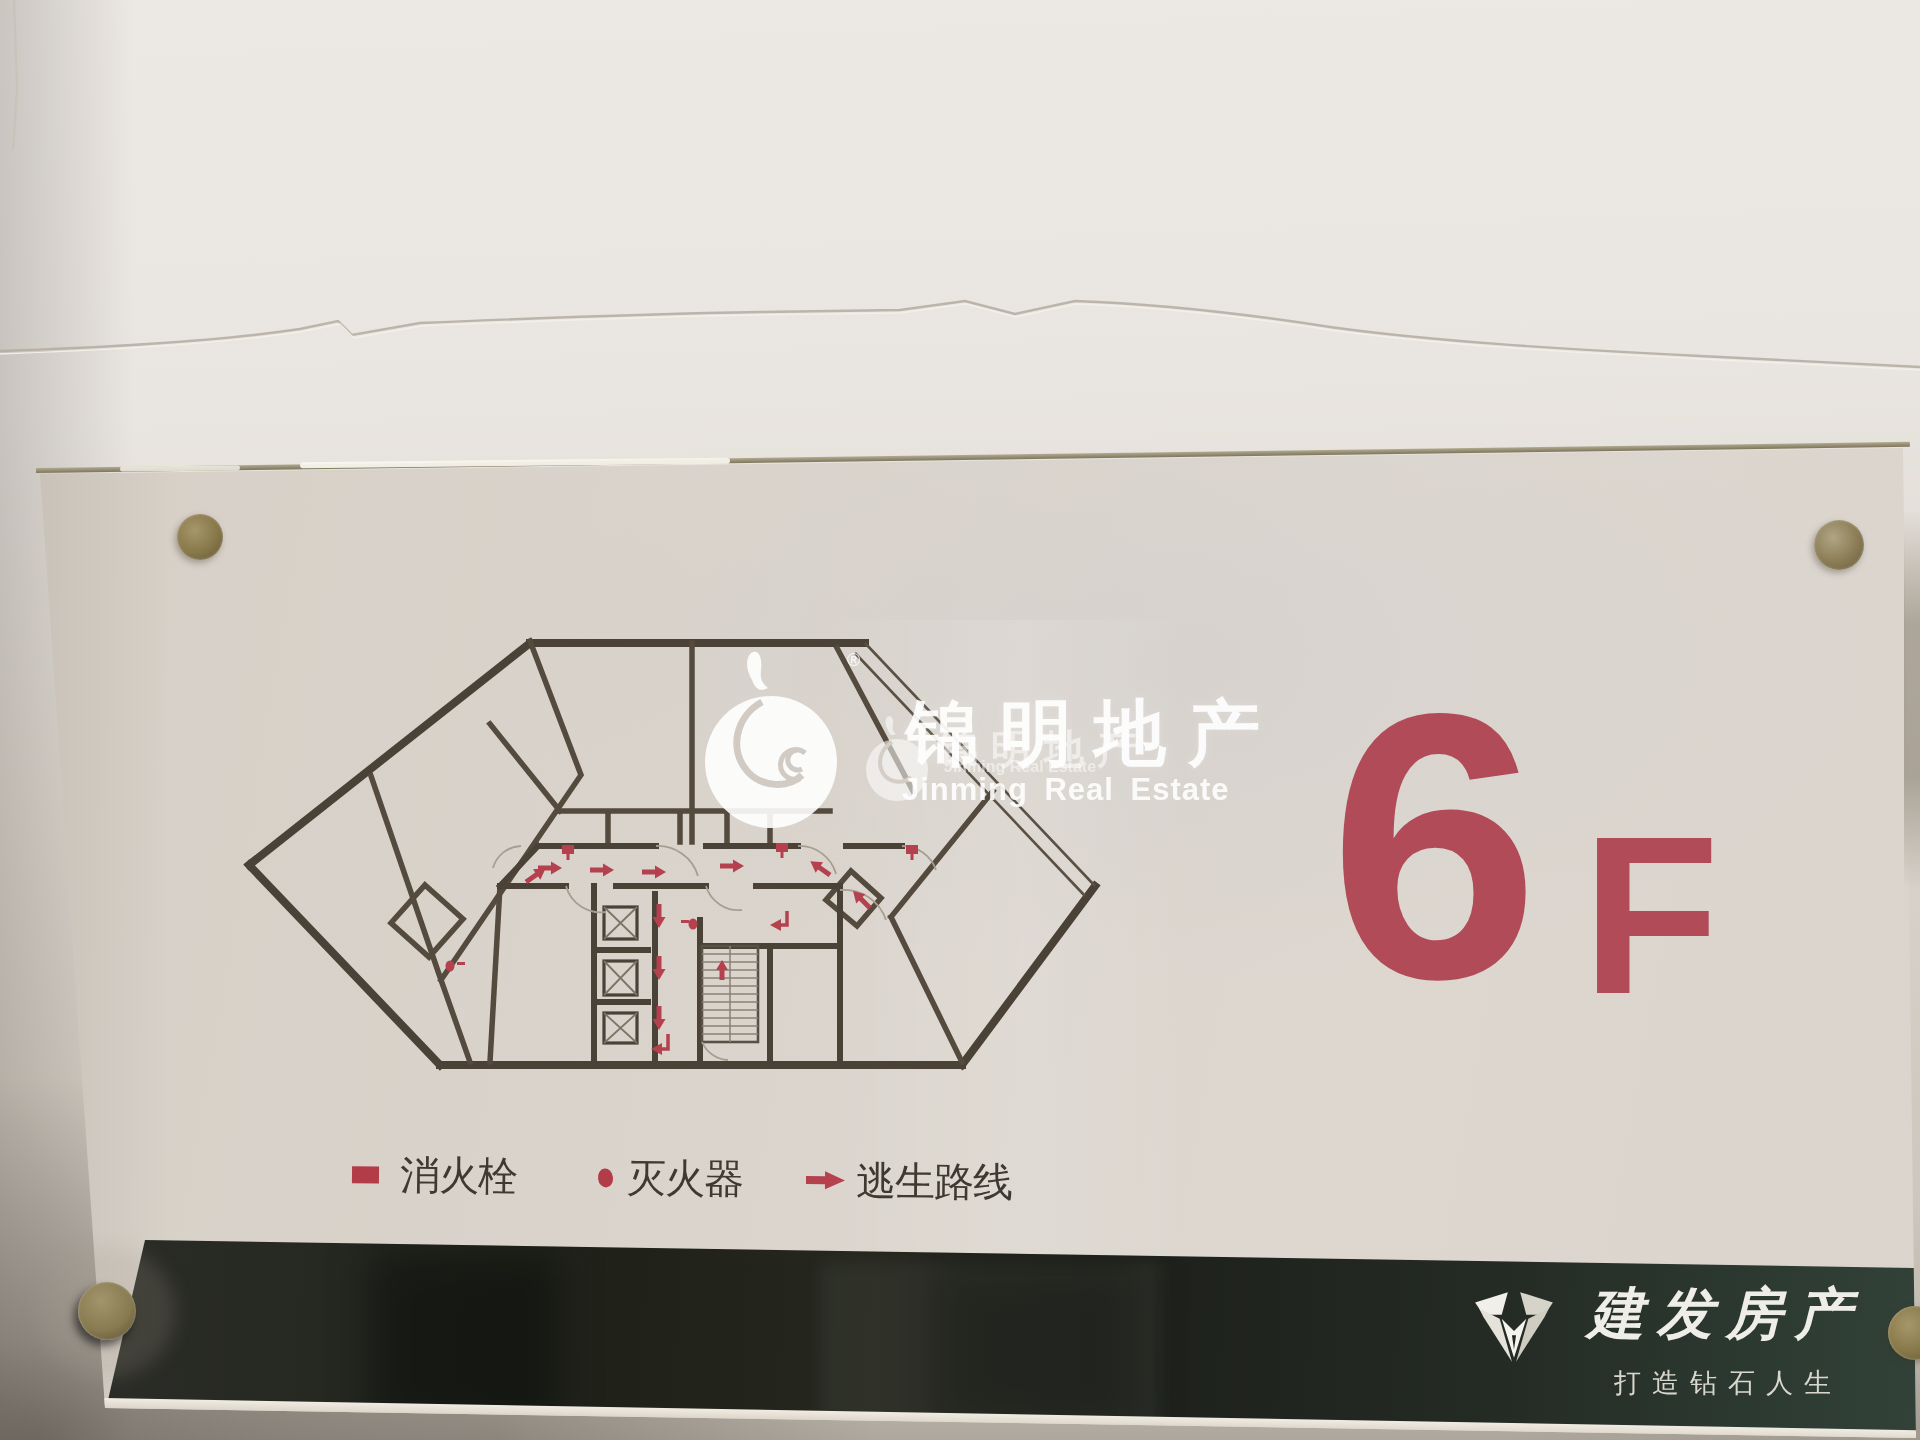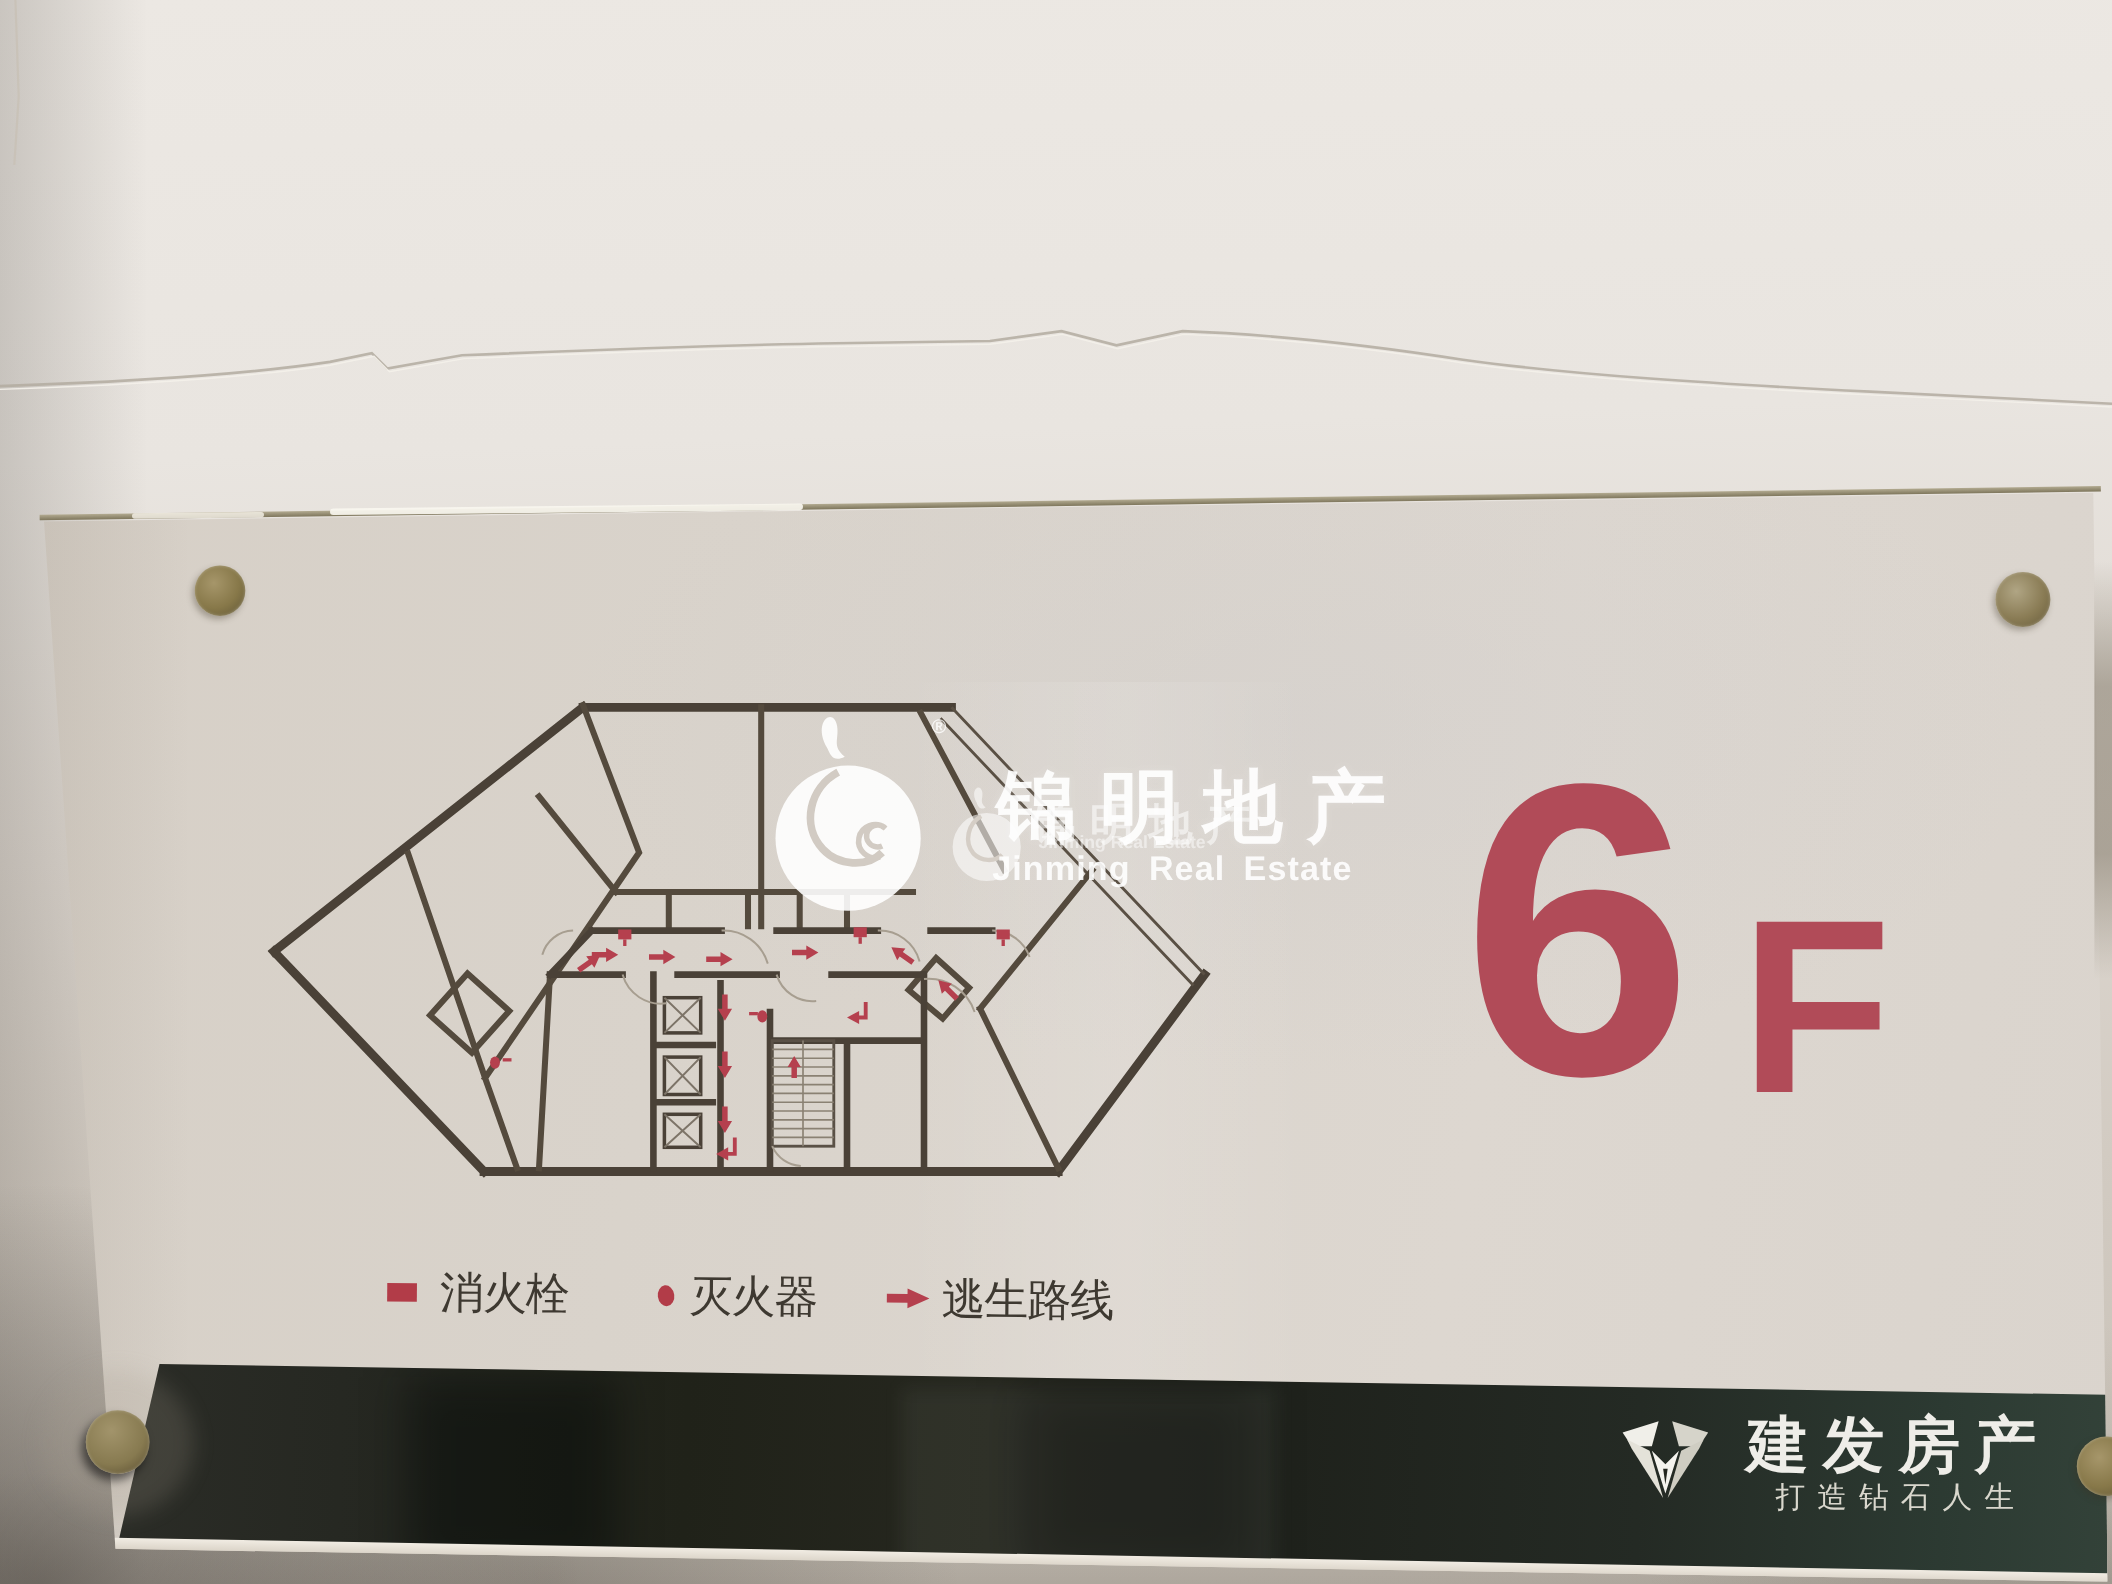--- a/index.html
+++ b/index.html
@@ -90,22 +90,22 @@
       radial-gradient(430px 260px at 88% 55%, rgba(64,110,88,.38), transparent 70%),
       radial-gradient(300px 210px at 11% 62%, rgba(150,140,125,.16), transparent 70%),
       linear-gradient(92deg,#2e2f2a 0%,#262822 18%,#202219 34%,#26271f 48%,#1f221c 62%,#242a24 78%,#2c3a32 92%,#334239 100%);
   }
   .band-sil1{left:370px;top:1252px;width:190px;height:180px;background:rgba(5,8,6,.45);filter:blur(20px);}
   .band-sil2{left:930px;top:1262px;width:210px;height:170px;background:rgba(4,6,5,.38);filter:blur(22px);}
   .band-glow{left:820px;top:1262px;width:340px;height:170px;background:rgba(190,195,185,.07);filter:blur(8px);}
 
   .brand{left:1462px;top:1286px;display:flex;align-items:flex-start;gap:22px;}
   .brand-text{display:flex;flex-direction:column;}
-  .brand-name{font-size:56px;font-weight:bold;letter-spacing:13px;color:#eeede8;line-height:1;}
-  .brand-slogan{font-size:27px;letter-spacing:11px;color:#d9d7cd;margin-top:6px;margin-left:26px;line-height:1;}
+  .brand-name{font-size:56px;font-weight:bold;letter-spacing:13px;color:#eeede8;line-height:1;font-style:italic;}
+  .brand-slogan{font-size:27px;letter-spacing:11px;color:#d9d7cd;margin-top:28px;margin-left:26px;line-height:1;}
 
   
   .screw{border-radius:50%;
     background:radial-gradient(circle at 38% 35%, #a6966a, #877849 55%, #5e5435 100%);
     box-shadow:-2px 3px 6px rgba(60,52,35,.35), inset 0 0 3px rgba(255,255,255,.35);}
   .screw-tl{left:177px;top:514px;width:46px;height:46px;}
   .screw-tr{left:1814px;top:520px;width:50px;height:50px;
     background:radial-gradient(circle at 38% 35%, #b0a584, #8a7c55 55%, #655a3a 100%);}
   .screw-bl{left:78px;top:1282px;width:58px;height:58px;
     background:radial-gradient(circle at 40% 32%, #a2946b, #877a50 58%, #55492e 100%);

